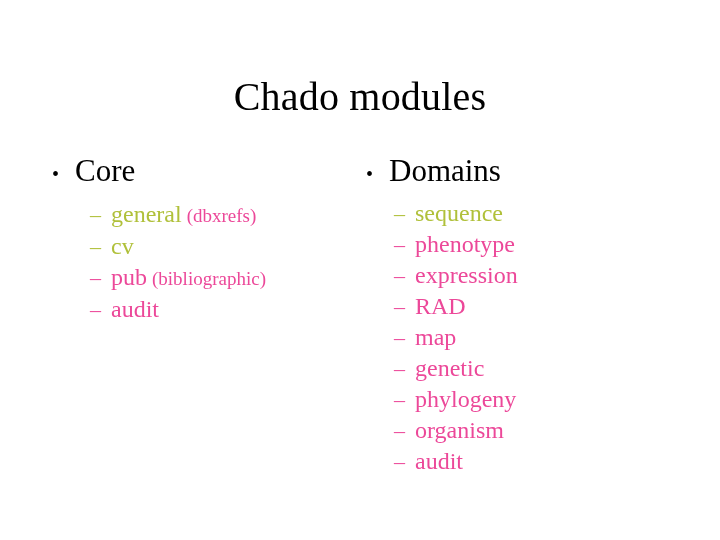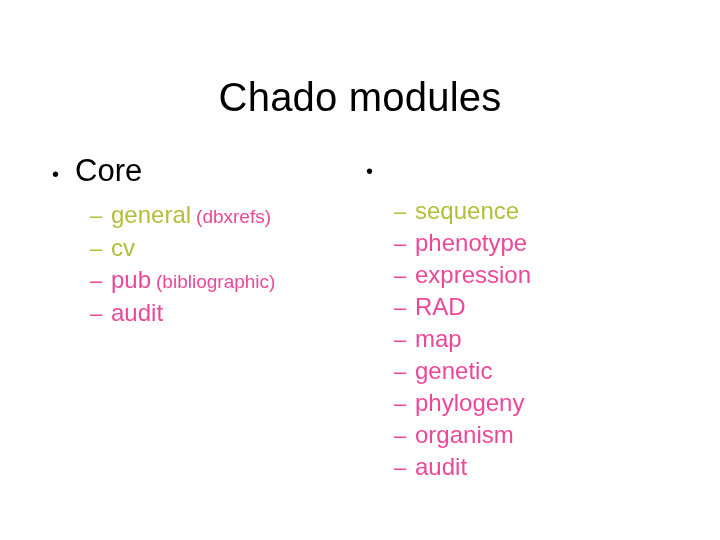--- a/index.html
+++ b/index.html
@@ -12,20 +12,21 @@
     background: #ffffff;
     font-family: "Liberation Sans", "DejaVu Sans", sans-serif;
     color: #000000;
     overflow: hidden;
   }
   .slide {
     position: relative;
     width: 720px;
     height: 540px;
     background: #ffffff;
+    font-family: Liberation Serif, serif;
   }
 
   
   .slide-title {
     position: absolute;
     left: 0;
     top: 74px;
     width: 720px;
     text-align: center;
     font-size: 40px;
@@ -121,20 +122,21 @@
         <span class="dash-mark ink">–</span>
         <span class="sub-main ink">audit</span>
         <span class="sub-paren ink"></span>
       </li>
     </ul>
   </div>
 
   <div class="col col-right">
     <div class="bullet-row">
       <span class="bullet-mark">•</span>
+      <span class="bullet-text">Domains</span>
     </div>
     <ul class="sub-list">
       <li class="sub-item">
         <span class="dash-mark accent">–</span>
         <span class="sub-main accent">sequence</span>
       </li>
       <li class="sub-item">
         <span class="dash-mark ink">–</span>
         <span class="sub-main ink">phenotype</span>
         <span class="sub-paren ink"></span>

